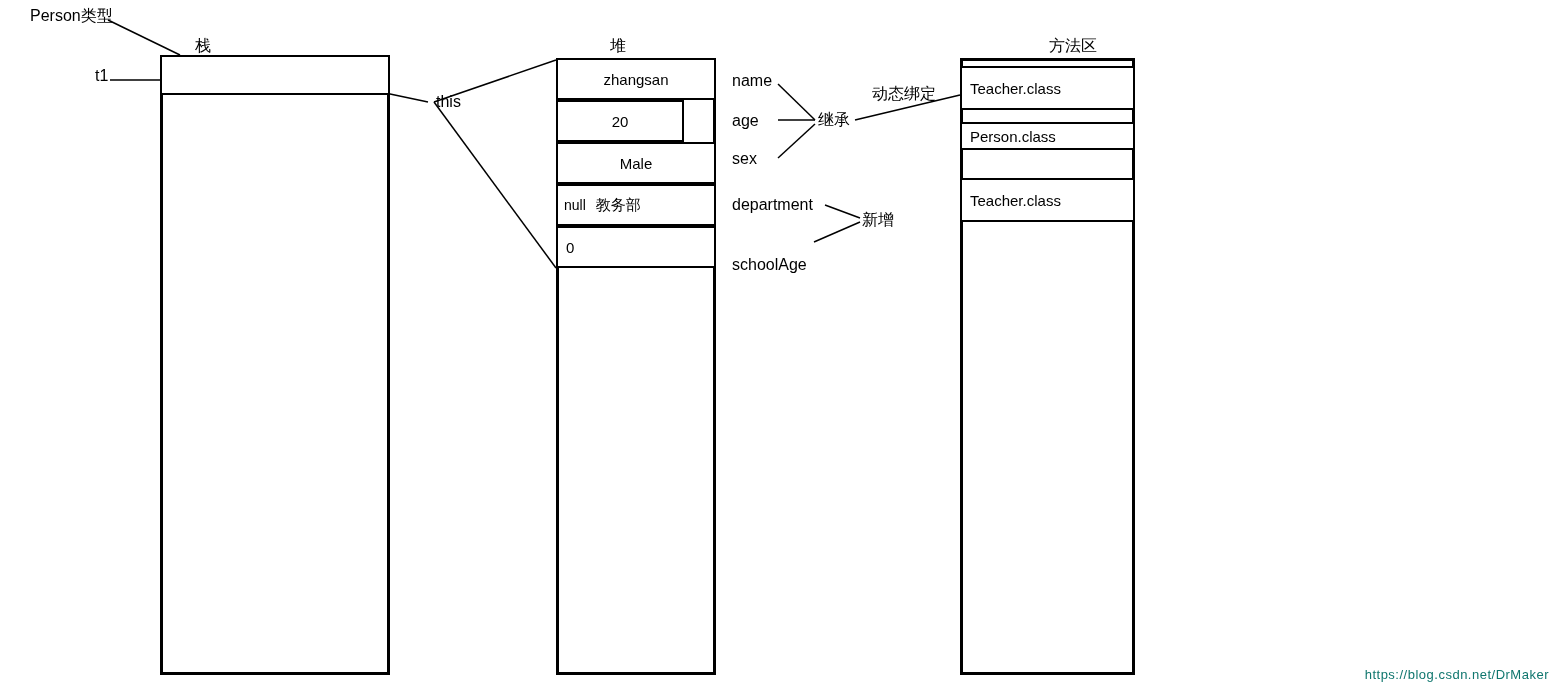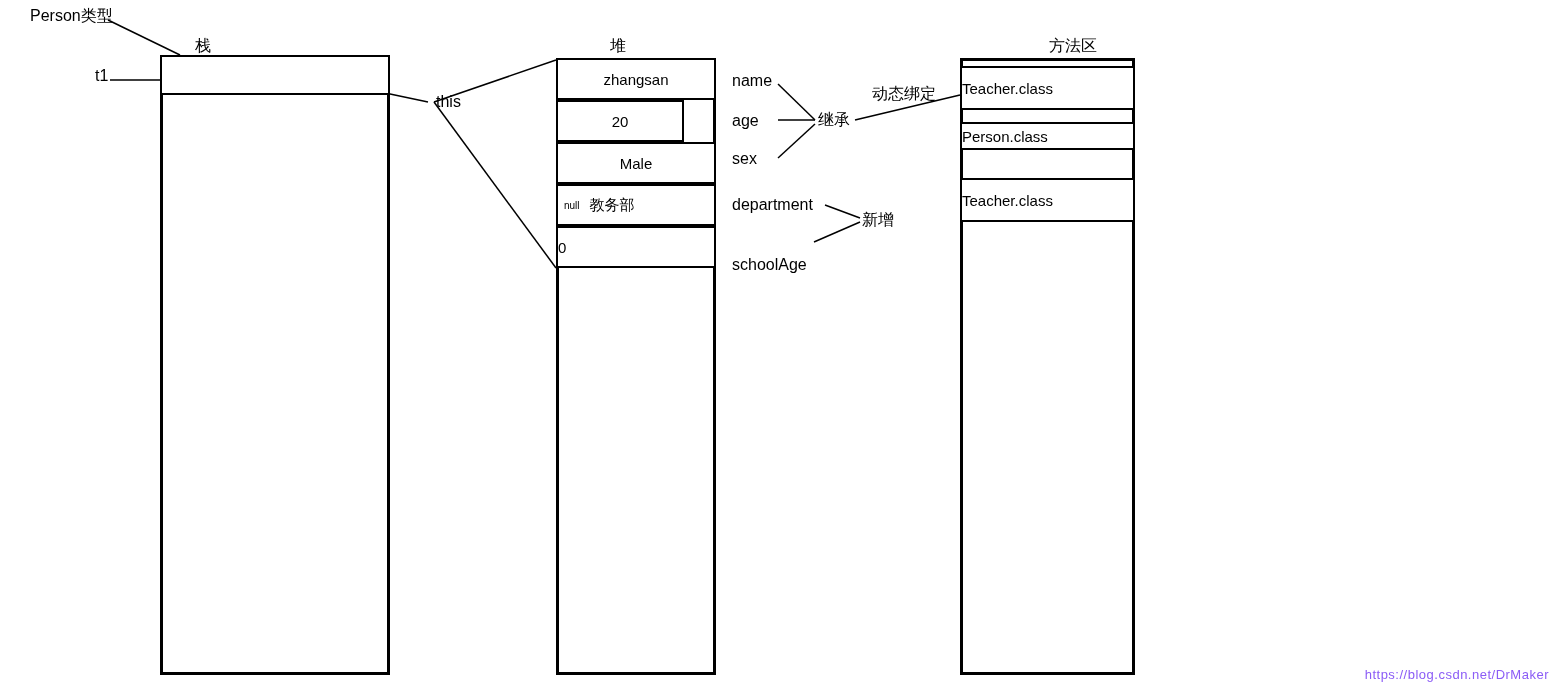--- a/index.html
+++ b/index.html
@@ -16,29 +16,29 @@
   .box { position: absolute; border: 3px solid #000; background: #fff; }
   .cell {
     position: absolute;
     border: 2px solid #000;
     background: #fff;
     display: flex;
     align-items: center;
     justify-content: center;
     font-size: 15px;
   }
-  .cell.left { justify-content: flex-start; }
+  .cell.left { justify-content: flex-start; padding-left: 8px; }
   svg.lines { position: absolute; left: 0; top: 0; width: 1559px; height: 688px; pointer-events: none; }
   svg.lines line { stroke: #000; stroke-width: 1.5; }
   .watermark {
     position: absolute;
     right: 10px;
     bottom: 6px;
     font-size: 13px;
-    color: #8b5cf6;
+    color: #0f766e;
     letter-spacing: 0.5px;
   }
 </style>
 </head>
 <body>
 
 <svg class="lines">
 
   <line x1="108" y1="20" x2="180" y2="55"></line>
 
@@ -80,21 +80,21 @@
 <div class="cell" style="left:556px; top:58px; width:160px; height:42px;">
   <span>zhangsan</span>
 </div>
 <div class="cell" style="left:556px; top:100px; width:128px; height:42px;">
   <span>20</span>
 </div>
 <div class="cell" style="left:556px; top:142px; width:160px; height:42px;">
   <span>Male</span>
 </div>
 <div class="cell" style="left:556px; top:184px; width:160px; height:42px; justify-content:flex-start; padding-left:6px; gap:10px;">
-  <span style="font-size:10px;">null</span>
+  <span style="font-size:14px;">null</span>
   <span>教务部</span>
 </div>
 <div class="cell left" style="left:556px; top:226px; width:160px; height:42px;">
   <span>0</span>
 </div>
 
 <div class="label" style="left:732px; top:72px;text-align:right;">name</div>
 <div class="label" style="left:732px; top:112px;">age</div>
 <div class="label" style="left:732px; top:150px;">sex</div>
 <div class="label" style="left:732px; top:196px;">department</div>

